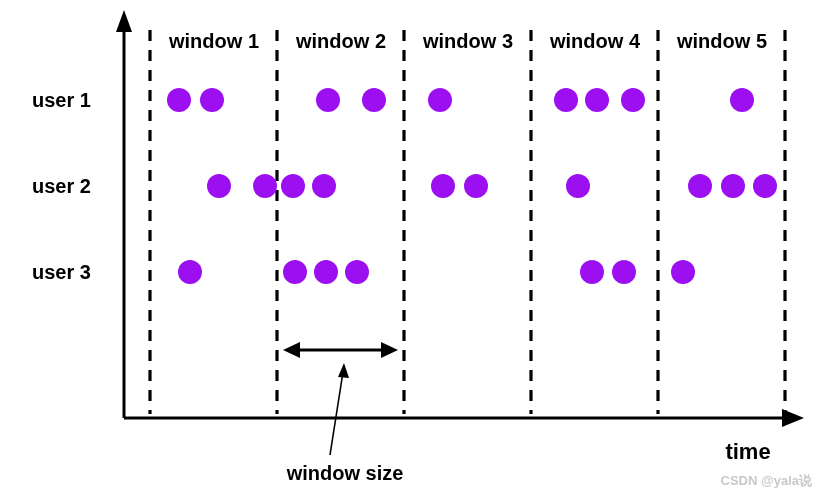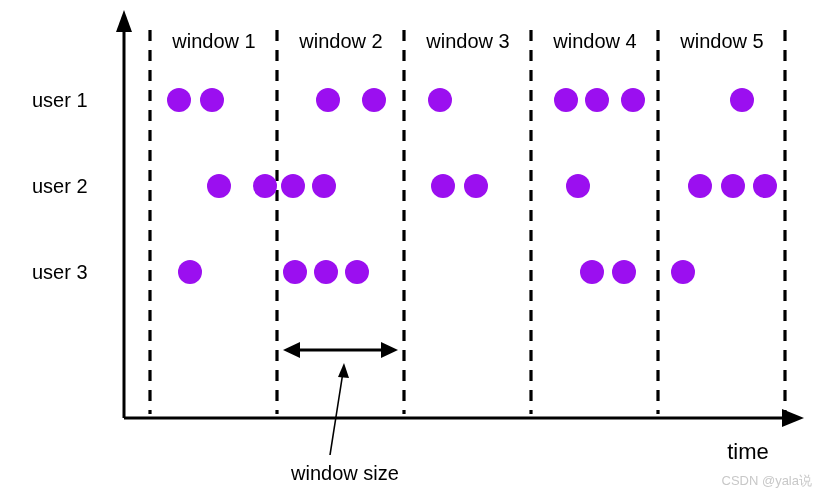--- a/index.html
+++ b/index.html
@@ -9,20 +9,21 @@
   }
   body {
     font-family: "Liberation Sans", sans-serif;
   }
   #canvas-root {
     position: relative;
     width: 824px;
     height: 499px;
     background: #ffffff;
     overflow: hidden;
+    font-weight: bold;
   }
   svg.diagram {
     position: absolute;
     left: 0;
     top: 0;
     width: 824px;
     height: 499px;
     display: block;
   }
   .axis-line {

